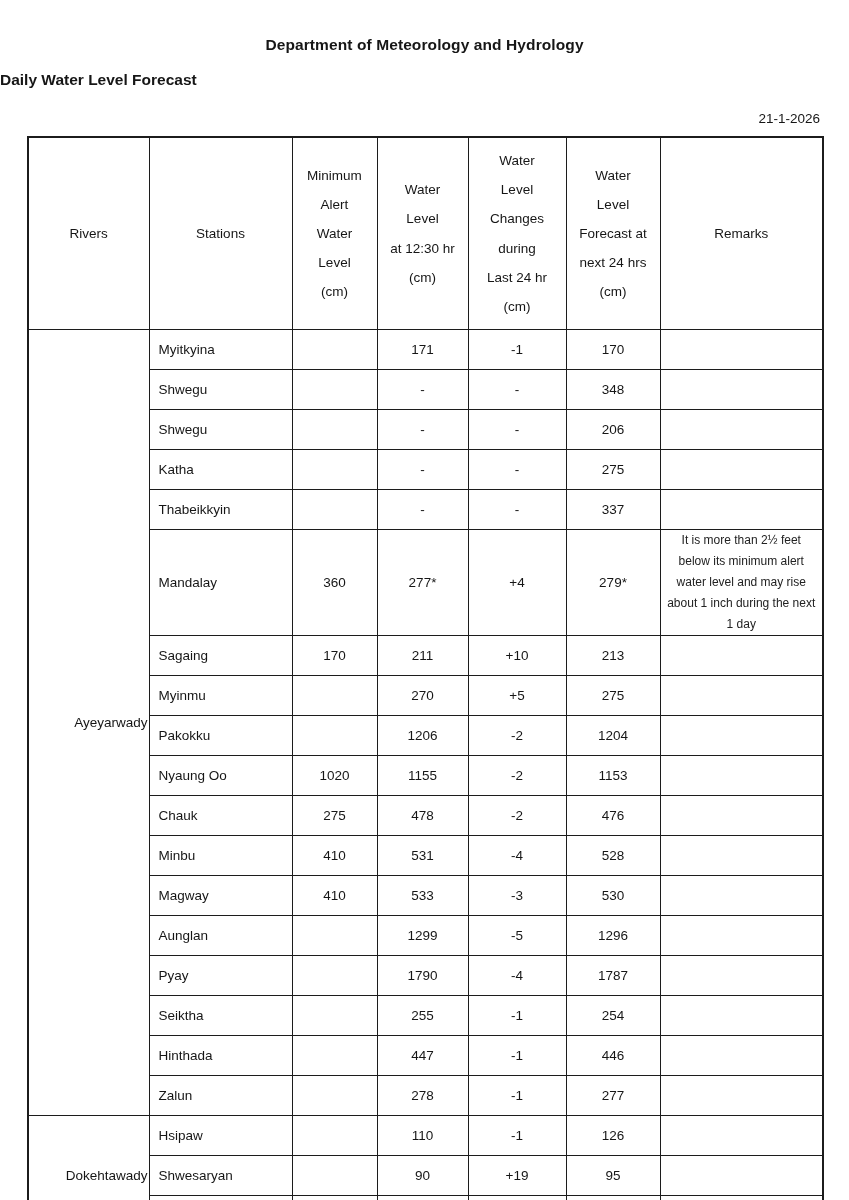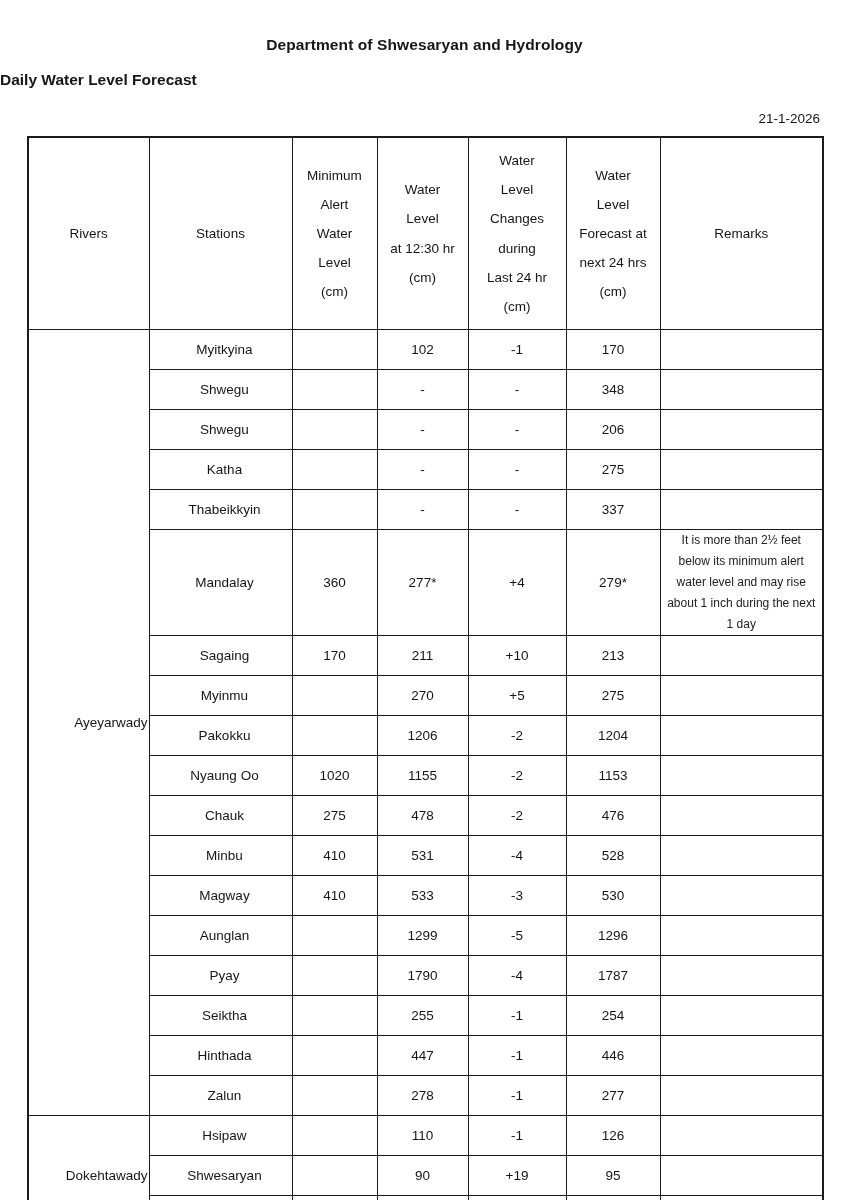--- a/index.html
+++ b/index.html
@@ -56,38 +56,38 @@
   .wl-table td {
     height: 37px;
     font-size: 13.5px;
     vertical-align: middle;
   }
   .wl-table td.river {
     text-align: right;
     padding-left: 19px;
   }
   .wl-table td.station {
-    text-align: center;
+    text-align: left;
     padding-left: 9px;
   }
   .wl-table td.num {
     text-align: center;
   }
   .wl-table td.remarks {
     font-size: 12px;
     line-height: 1.75;
     text-align: center;
     padding: 0 5px;
     color: #222;
   }
 </style>
 </head>
 <body>
 
-<div class="doc-title">Department of Shwesaryan and Hydrology</div>
+<div class="doc-title">Department of Meteorology and Hydrology</div>
 <div class="doc-subtitle">Daily Water Level Forecast</div>
 <div class="doc-date">21-1-2026</div>
 
 <table class="wl-table">
   <colgroup>
     <col style="width:121px">
     <col style="width:143px">
     <col style="width:85px">
     <col style="width:91px">
     <col style="width:98px">
@@ -117,21 +117,21 @@
 next 24 hrs
 (cm)</th>
       <th>Remarks</th>
     </tr>
   </thead>
   <tbody>
       <tr>
         <td rowspan="18" class="river">Ayeyarwady</td>
         <td class="station">Myitkyina</td>
         <td class="num"></td>
-        <td class="num">102</td>
+        <td class="num">171</td>
         <td class="num">-1</td>
         <td class="num">170</td>
         <td class="remarks"></td>
       </tr>
       <tr>
         <td class="station">Shwegu</td>
         <td class="num"></td>
         <td class="num">-</td>
         <td class="num">-</td>
         <td class="num">348</td>

